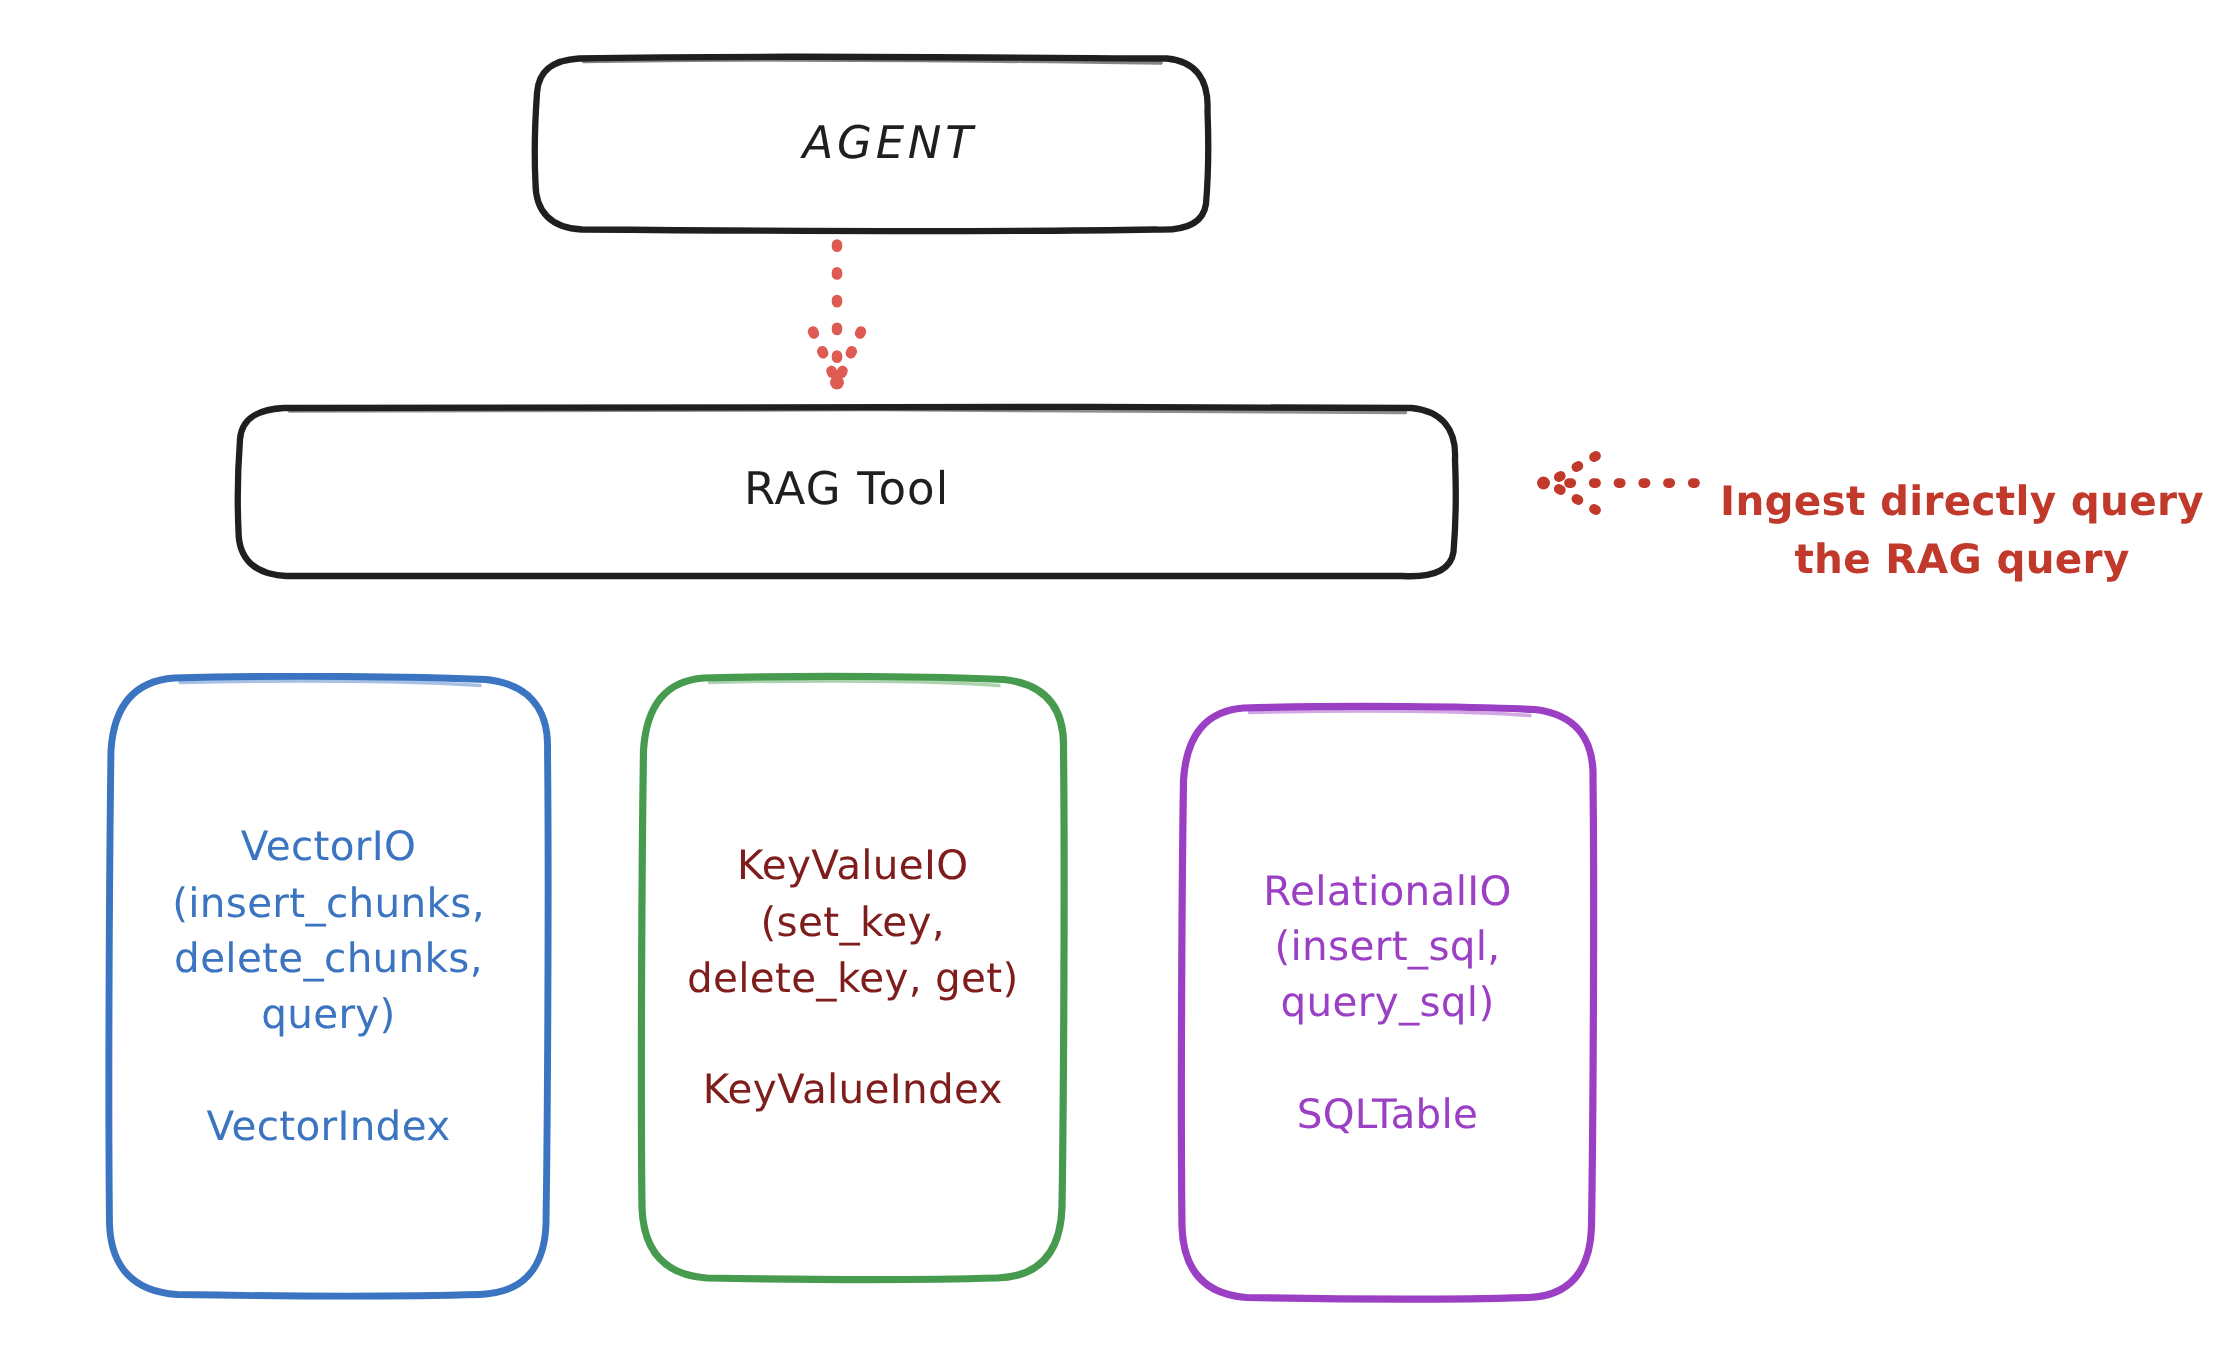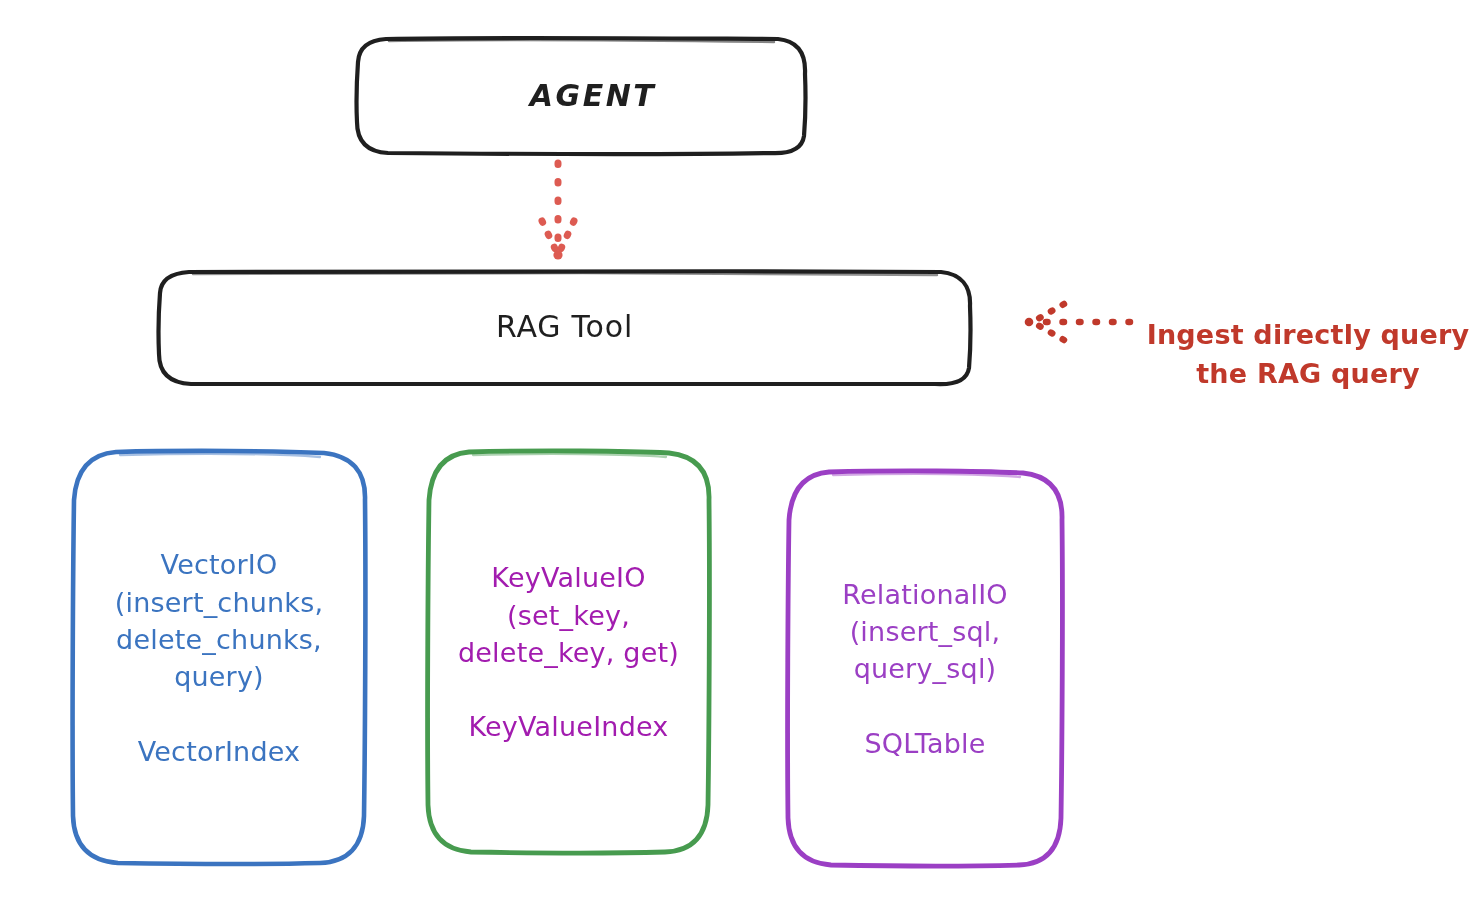--- a/index.html
+++ b/index.html
@@ -50,21 +50,21 @@
 
   
   #agent-node {
     left: 354px;  top: 36px;
     width: 454px; height: 120px;
   }
   #agent-node .node-label {
     color: #1f1f1f;
     font-size: 30px;
     font-style: italic;
-    font-weight: 700;
+    font-weight: 400;
     letter-spacing: 2.5px;
     margin-left: 24px;
   }
 
   #ragtool-node {
     left: 155px; top: 268px;
     width: 819px; height: 118px; justify-content: center;
   }
   #ragtool-node .node-label {
     color: #1f1f1f;
@@ -85,21 +85,21 @@
     left: 783px; top: 468px;
     width: 284px; height: 402px;
   }
   .store-label {
     font-size: 27px;
     font-weight: 400;
     letter-spacing: 0.2px;
     line-height: 1.38;
   }
   #vectorio-node .node-label { color: #3b74c0; }
-  #keyvalueio-node .node-label { color: #a21caf; text-align: center; }
+  #keyvalueio-node .node-label { color: #7f1d1d; text-align: center; }
   #relationalio-node .node-label { color: #9b3fc4; }
 
   
   .connector {
     position: absolute;
     z-index: 3;
     pointer-events: none;
     overflow: visible;
   }
   #agent-to-ragtool { left: 500px; top: 155px; width: 120px; height: 118px; }

